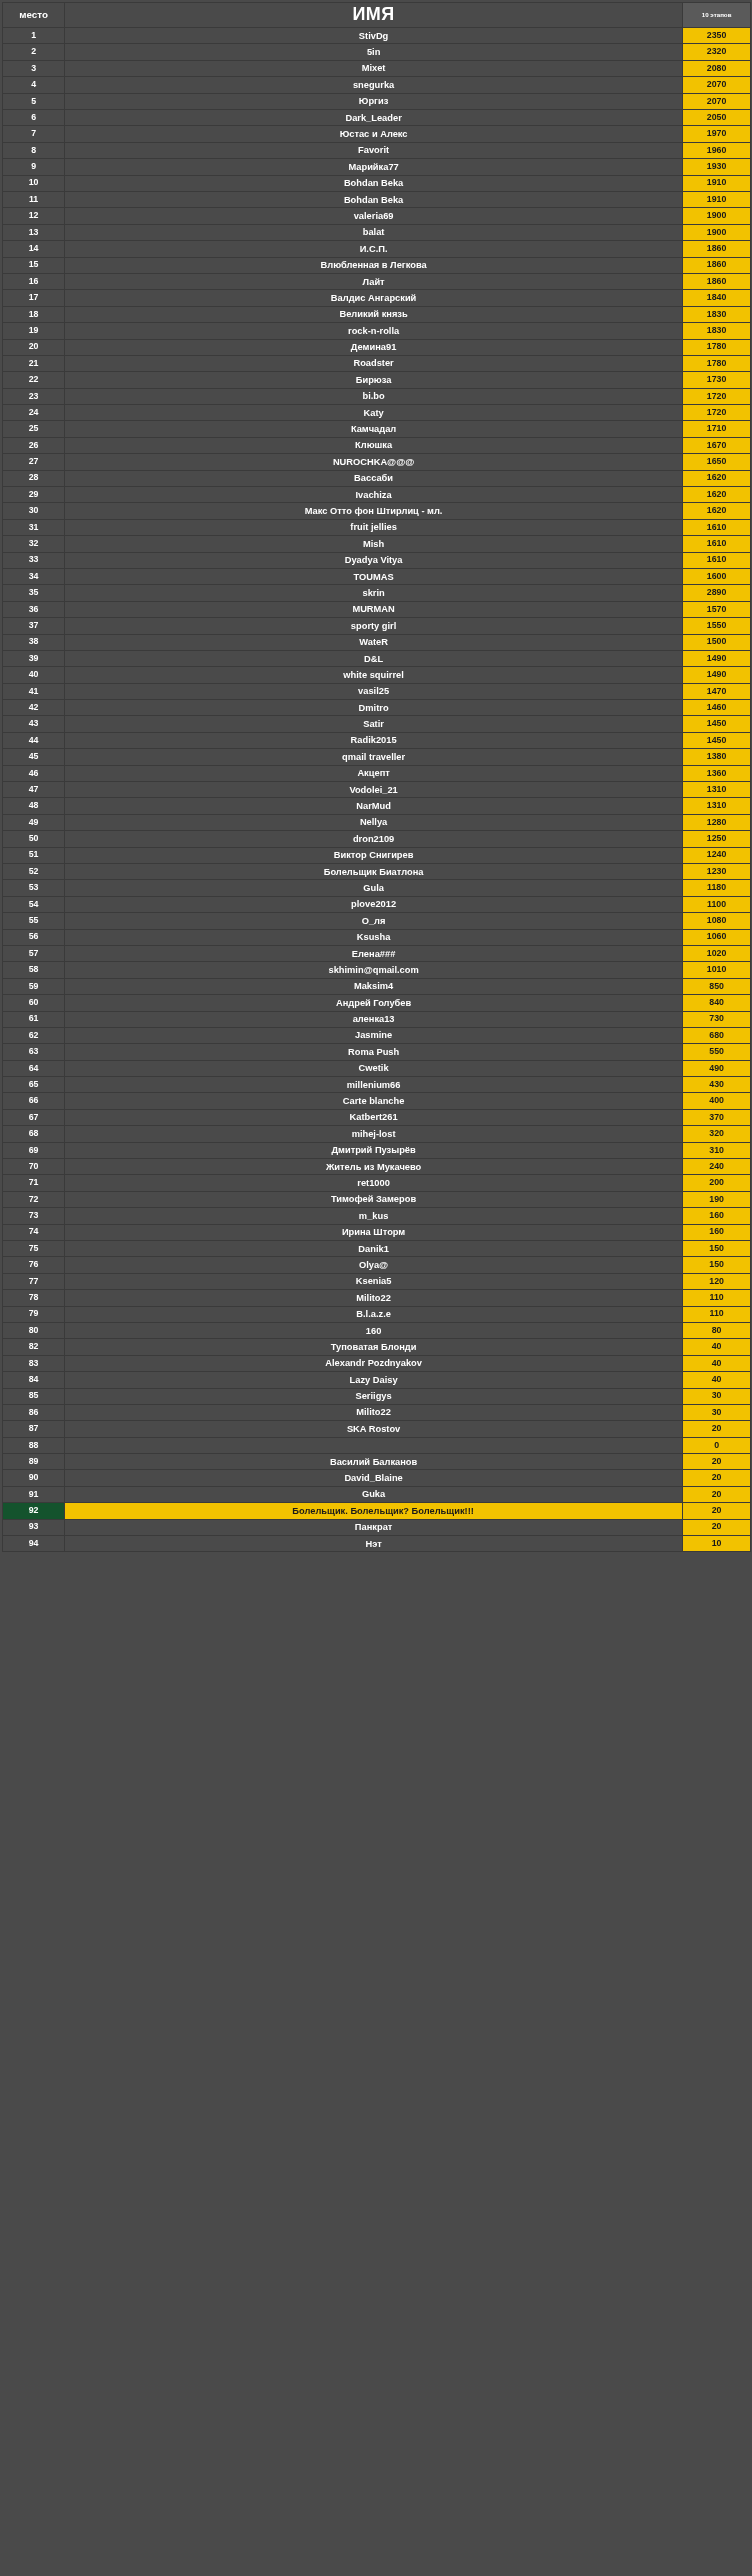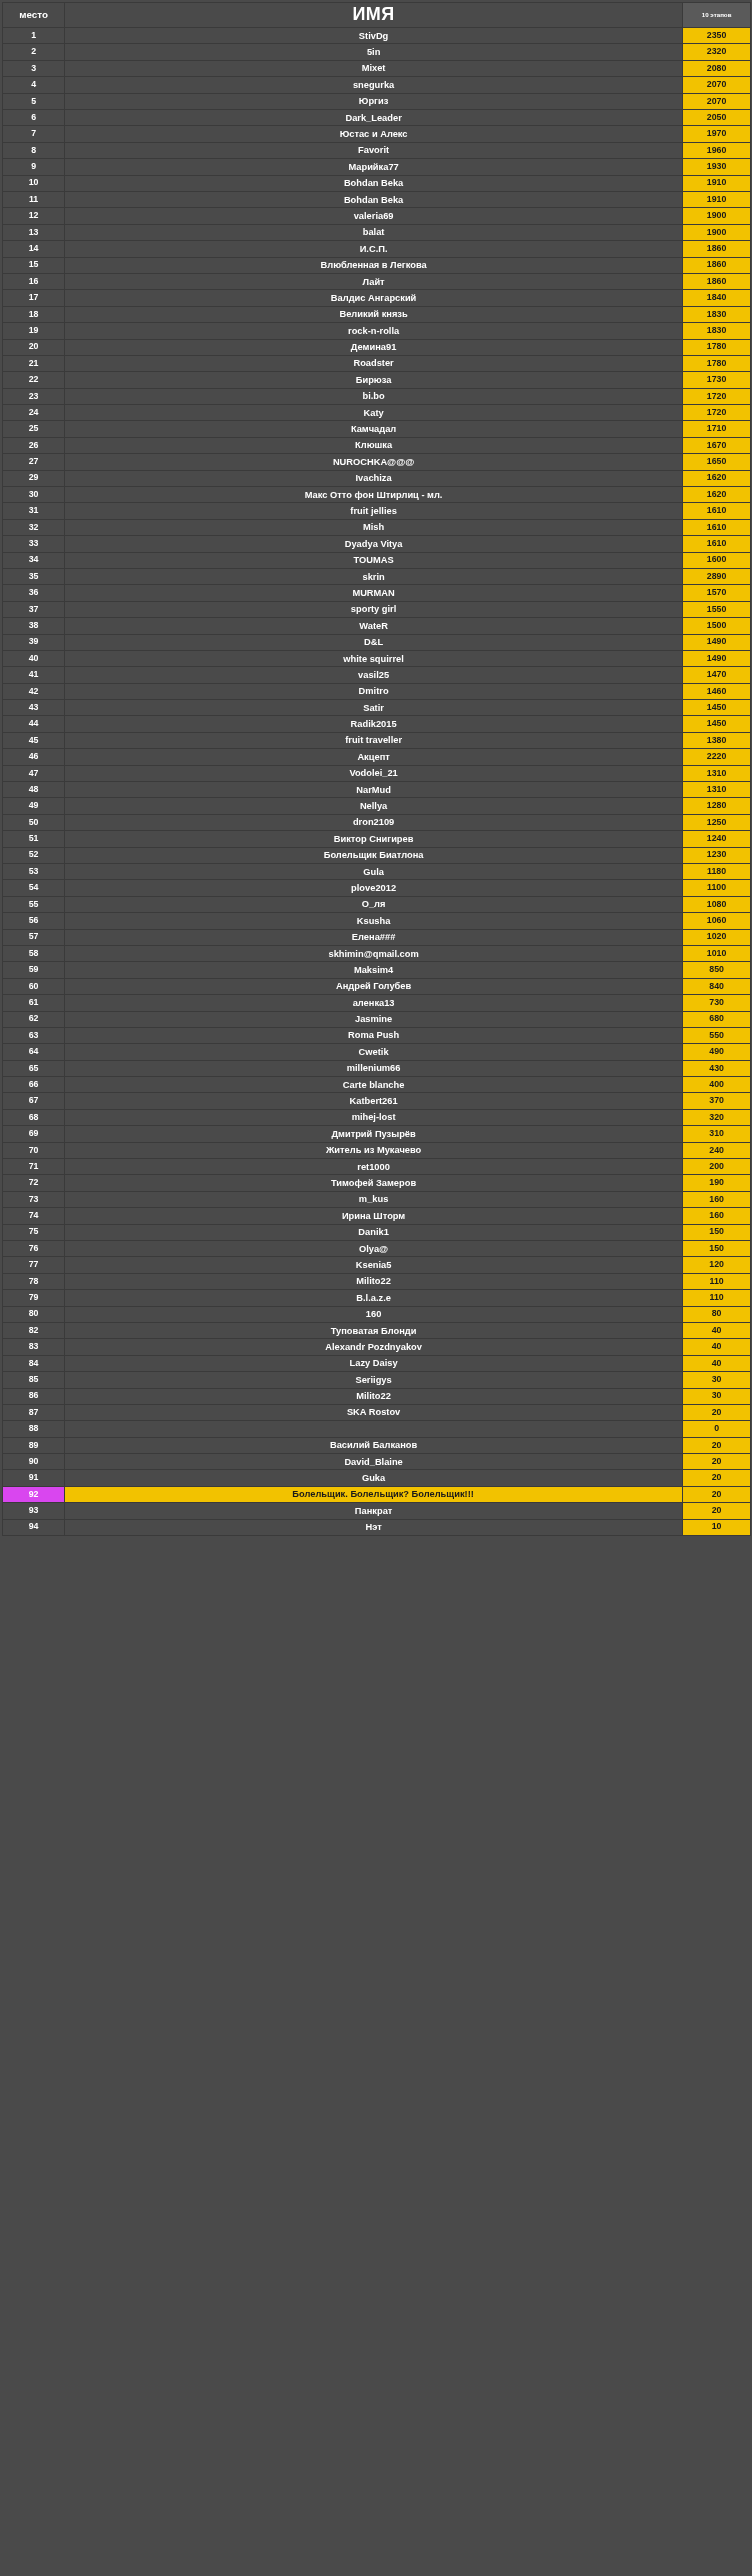--- a/index.html
+++ b/index.html
@@ -73,21 +73,21 @@
     background: #f2c200;
     color: #1a1a1a;
     font-size: 8.8px;
   }
   tr.highlight td.name {
     background: #f2c200;
     color: #1a1a1a;
     padding-left: 20px;
   }
   tr.highlight td.rank {
-    background: #d946ef;
+    background: #14532d;
     color: #ffffff;
   }
 </style>
 </head>
 <body>
 
 <div class="sheet">
   <table class="leaderboard">
     <colgroup>
       <col class="c-rank">
@@ -231,20 +231,25 @@
           <td class="rank">26</td>
           <td class="name">Клюшка</td>
           <td class="pts">1670</td>
         </tr>
         <tr>
           <td class="rank">27</td>
           <td class="name">NUROCHKA@@@</td>
           <td class="pts">1650</td>
         </tr>
         <tr>
+          <td class="rank">28</td>
+          <td class="name">Вассаби</td>
+          <td class="pts">1620</td>
+        </tr>
+        <tr>
           <td class="rank">29</td>
           <td class="name">Ivachiza</td>
           <td class="pts">1620</td>
         </tr>
         <tr>
           <td class="rank">30</td>
           <td class="name">Макс Отто фон Штирлиц - мл.</td>
           <td class="pts">1620</td>
         </tr>
         <tr>
@@ -312,27 +317,27 @@
           <td class="name">Satir</td>
           <td class="pts">1450</td>
         </tr>
         <tr>
           <td class="rank">44</td>
           <td class="name">Radik2015</td>
           <td class="pts">1450</td>
         </tr>
         <tr>
           <td class="rank">45</td>
-          <td class="name">fruit traveller</td>
+          <td class="name">qmail traveller</td>
           <td class="pts">1380</td>
         </tr>
         <tr>
           <td class="rank">46</td>
           <td class="name">Акцепт</td>
-          <td class="pts">2220</td>
+          <td class="pts">1360</td>
         </tr>
         <tr>
           <td class="rank">47</td>
           <td class="name">Vodolei_21</td>
           <td class="pts">1310</td>
         </tr>
         <tr>
           <td class="rank">48</td>
           <td class="name">NarMud</td>
           <td class="pts">1310</td>

